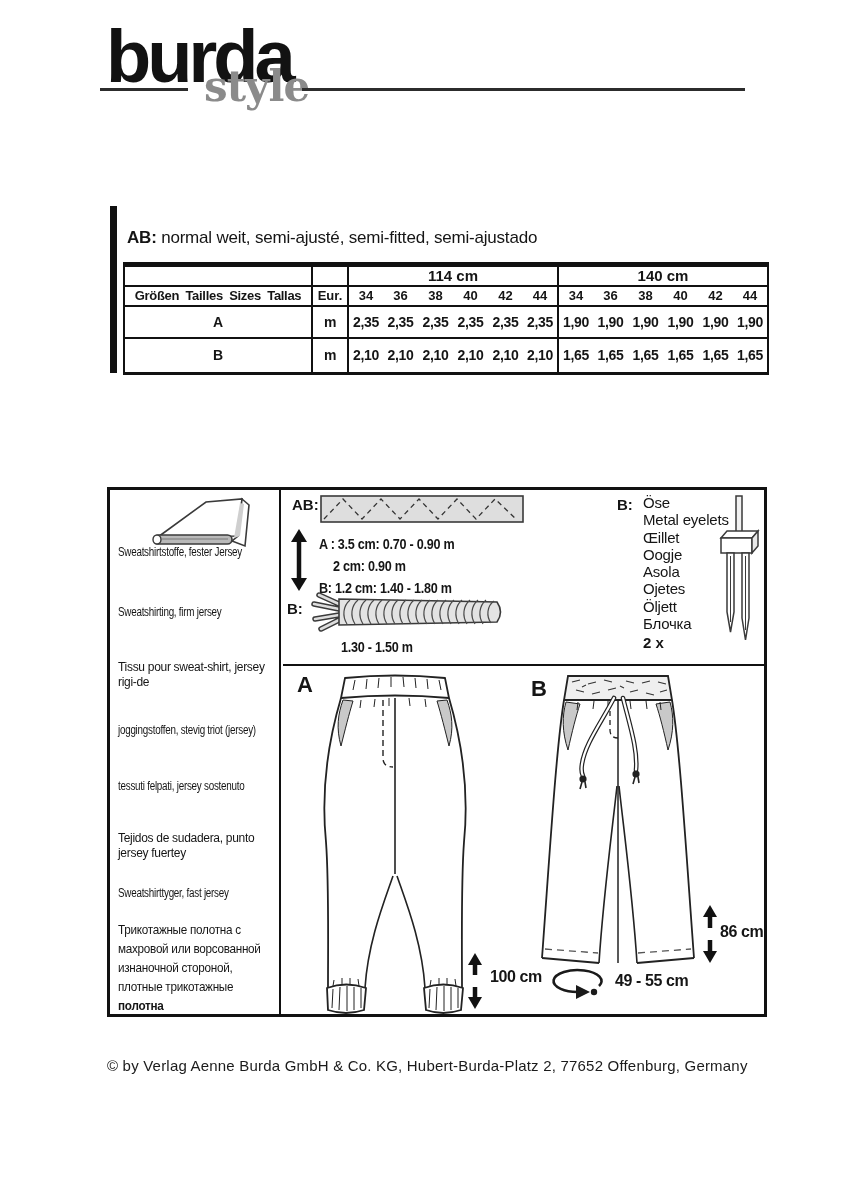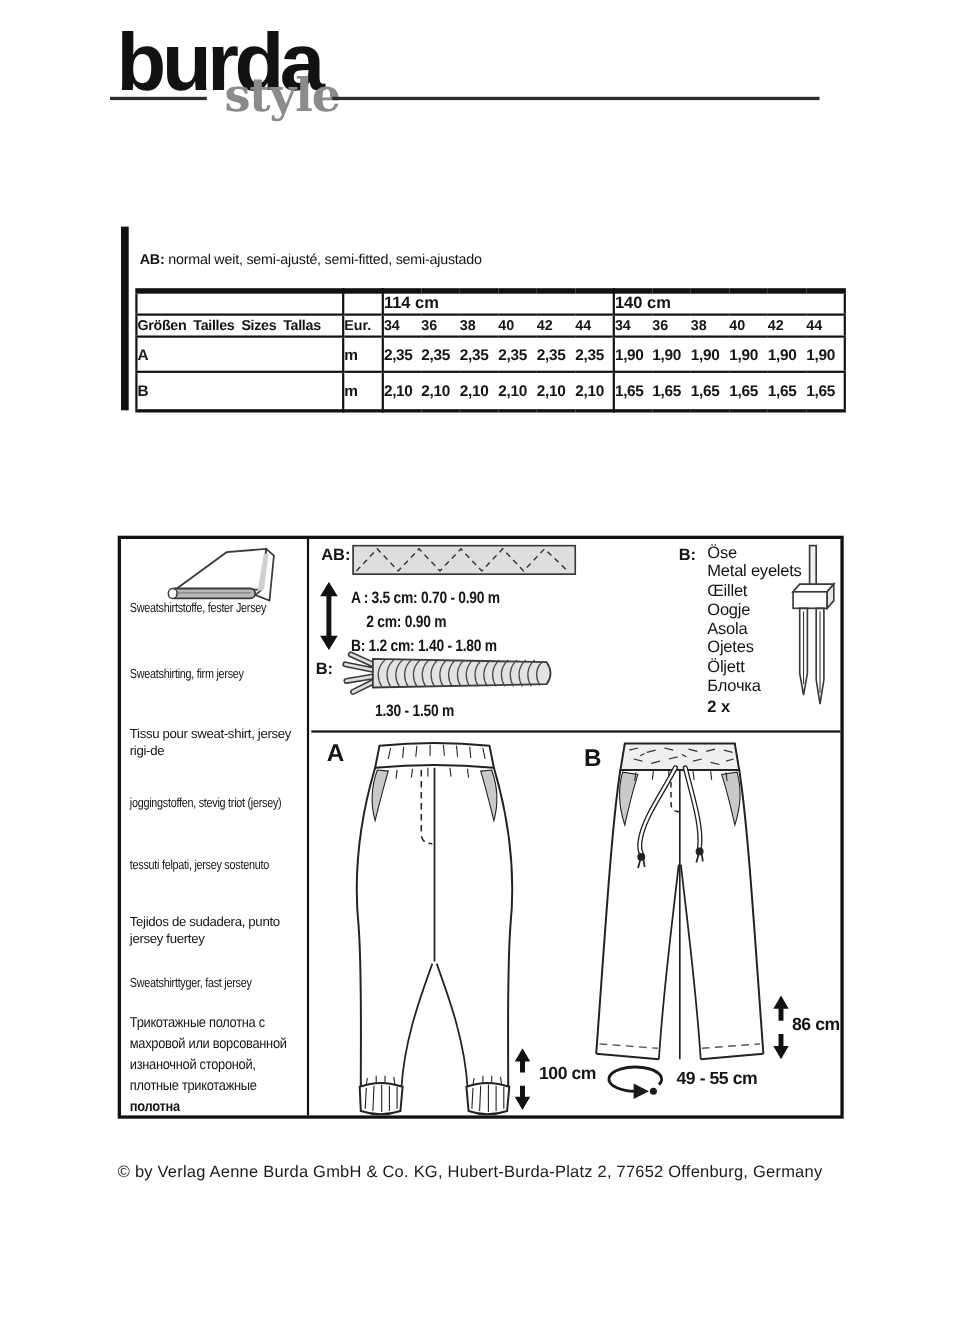--- a/index.html
+++ b/index.html
@@ -10,28 +10,28 @@
   .brand { position:absolute; left:106px; top:14px; font-size:74px; font-weight:bold; letter-spacing:-4px; color:#121212; }
   .brand-sub { position:absolute; left:204px; top:62px; font-family:"DejaVu Serif", serif; font-weight:bold; font-size:42px; color:#8b8b8b; letter-spacing:-1px; }
   .rule { position:absolute; top:88px; height:3px; background:#2c2c2c; }
   .rule.left { left:100px; width:88px; }
   .rule.right { left:302px; width:443px; }
   .pattern-number { position:absolute; left:610px; top:12px; font-size:64px; font-weight:bold; letter-spacing:2px; color:#121212; }
 
   
   .title-bar { position:absolute; left:110px; top:206px; width:7px; height:167px; background:#111; }
   .title { position:absolute; left:127px; top:202px; font-size:21px; font-weight:bold; letter-spacing:-0.2px; word-spacing:7px; white-space:nowrap; }
-  .subtitle { position:absolute; left:127px; top:228px; font-size:13px; letter-spacing:-0.2px; white-space:nowrap; }
+  .subtitle { position:absolute; left:127px; top:228px; font-size:17px; letter-spacing:-0.2px; white-space:nowrap; }
   .subtitle b { font-weight:bold; }
 
   
   table.fabric-table { position:absolute; left:123px; top:262px; width:645px; border-collapse:collapse; table-layout:fixed;
     border-top:5px solid #111; border-bottom:3px solid #111; border-left:2px solid #111; border-right:2px solid #111; }
   table.fabric-table tr { border-bottom:2px solid #111; }
-  table.fabric-table td { font-weight:bold; text-align:left; vertical-align:middle; padding:0; }
+  table.fabric-table td { font-weight:bold; text-align:center; vertical-align:middle; padding:0; }
   td.vline { border-left:2px solid #111; }
   tr.group-row td { height:21px; font-size:15px; }
   tr.size-row td { height:20px; font-size:13px; }
   tr.value-row td { font-size:14px; letter-spacing:-0.3px; }
   tr.value-row.a td { height:32px; }
   tr.value-row.b td { height:36px; }
   td.rowlabel { text-align:left; padding-left:17px; font-size:14px; }
   td.sizes-label { text-align:left; padding-left:4px; font-size:12.5px; word-spacing:3px; letter-spacing:-0.3px; white-space:nowrap; }
   td.unit { font-size:13px; }
 

